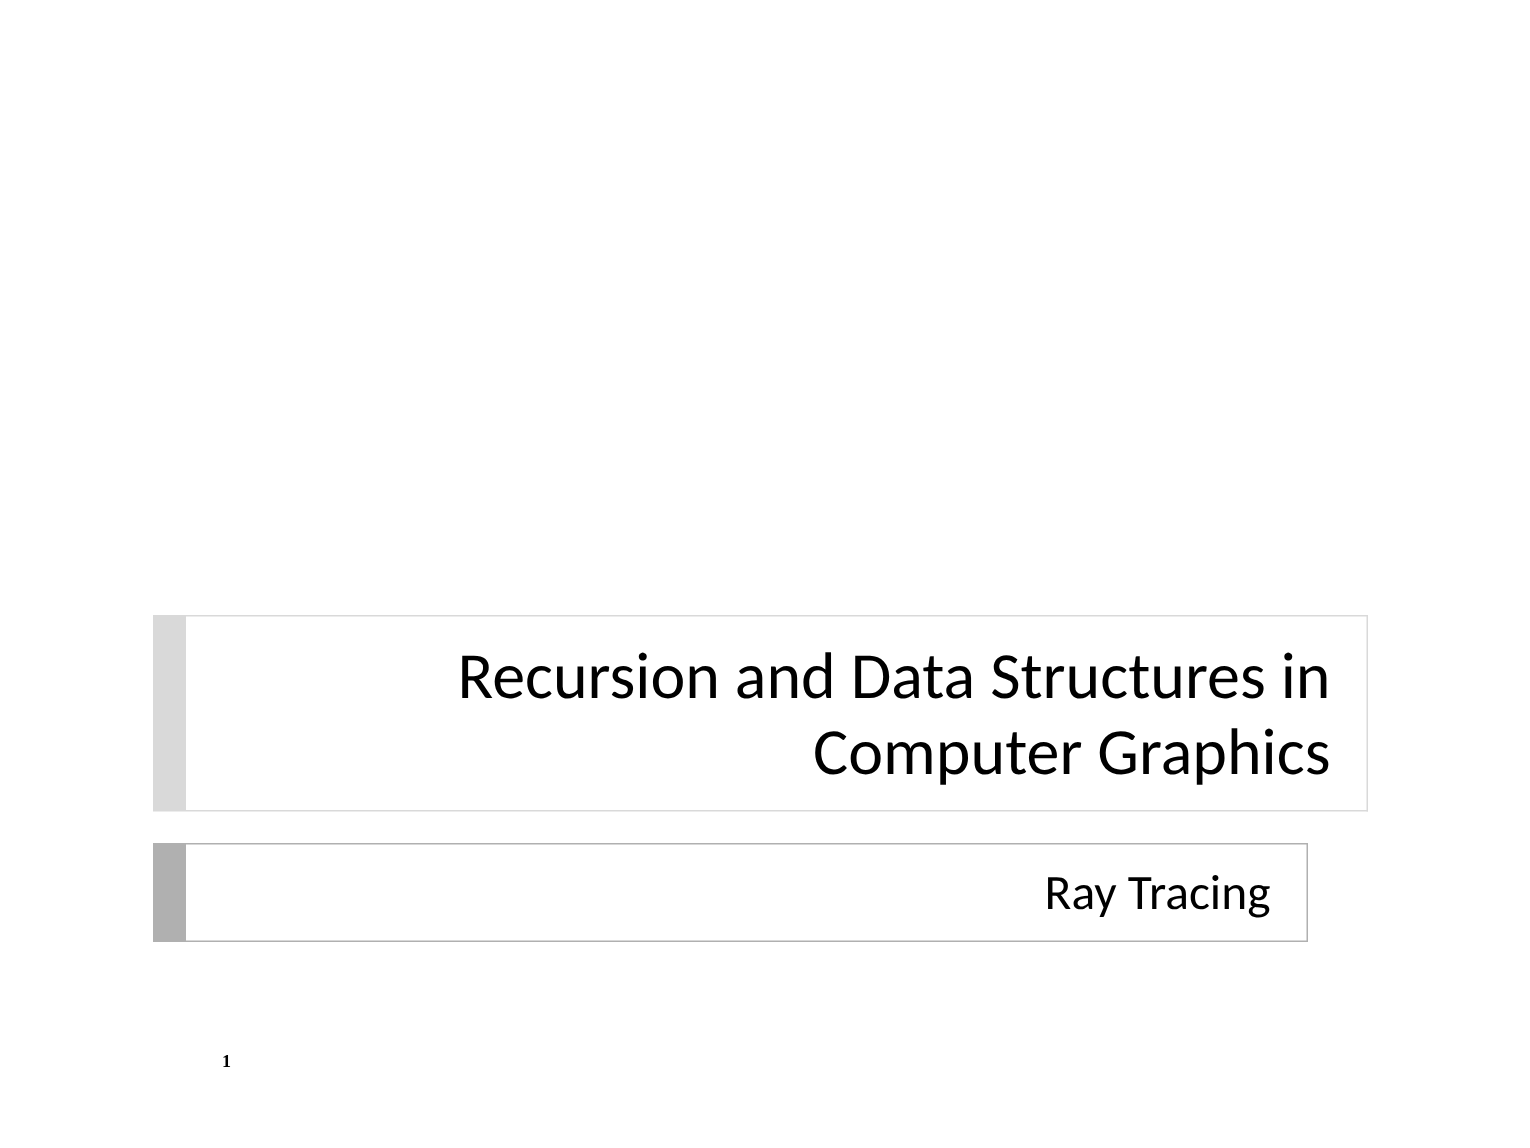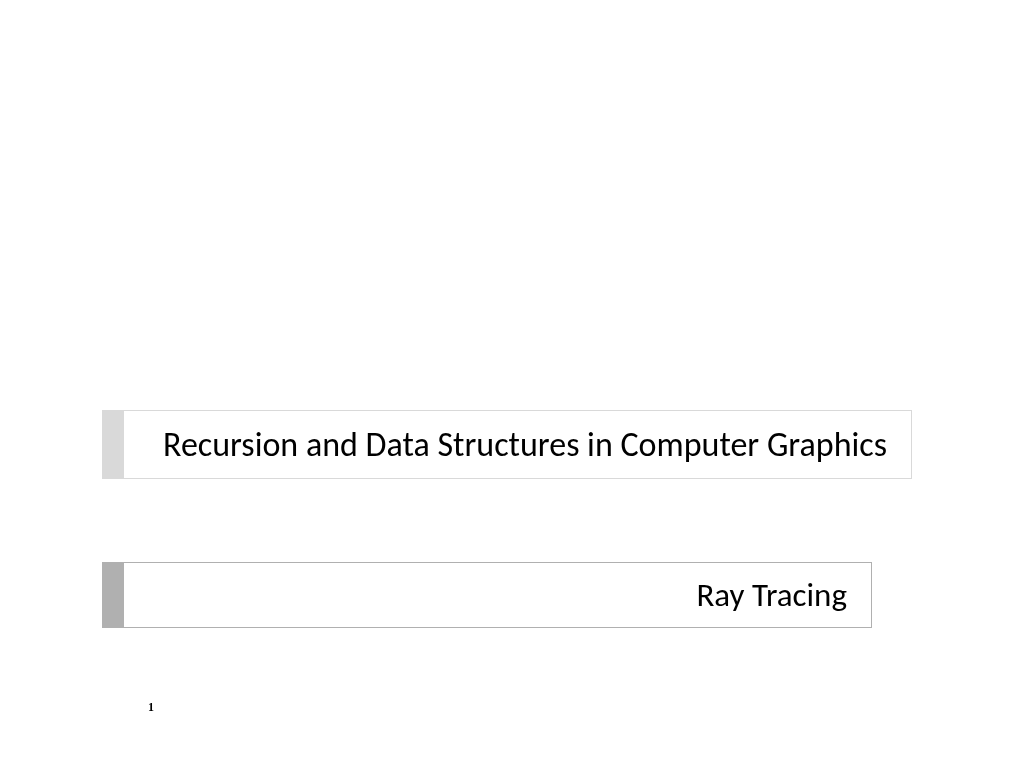--- a/index.html
+++ b/index.html
@@ -28,21 +28,21 @@
       flex-shrink: 0;
     }
     .title-box {
       flex: 1;
       border: 1px solid #d9d9d9;
       border-left: none;
       padding: 14px 24px 14px 0;
       text-align: right;
     }
     .title-text {
-      font-size: 34px;
+      font-size: 44px;
       color: #000000;
       line-height: 1.15;
       font-weight: 400;
     }
     .subtitle-container {
       position: absolute;
       left: 102px;
       top: 562px;
       width: 770px;
       display: flex;

